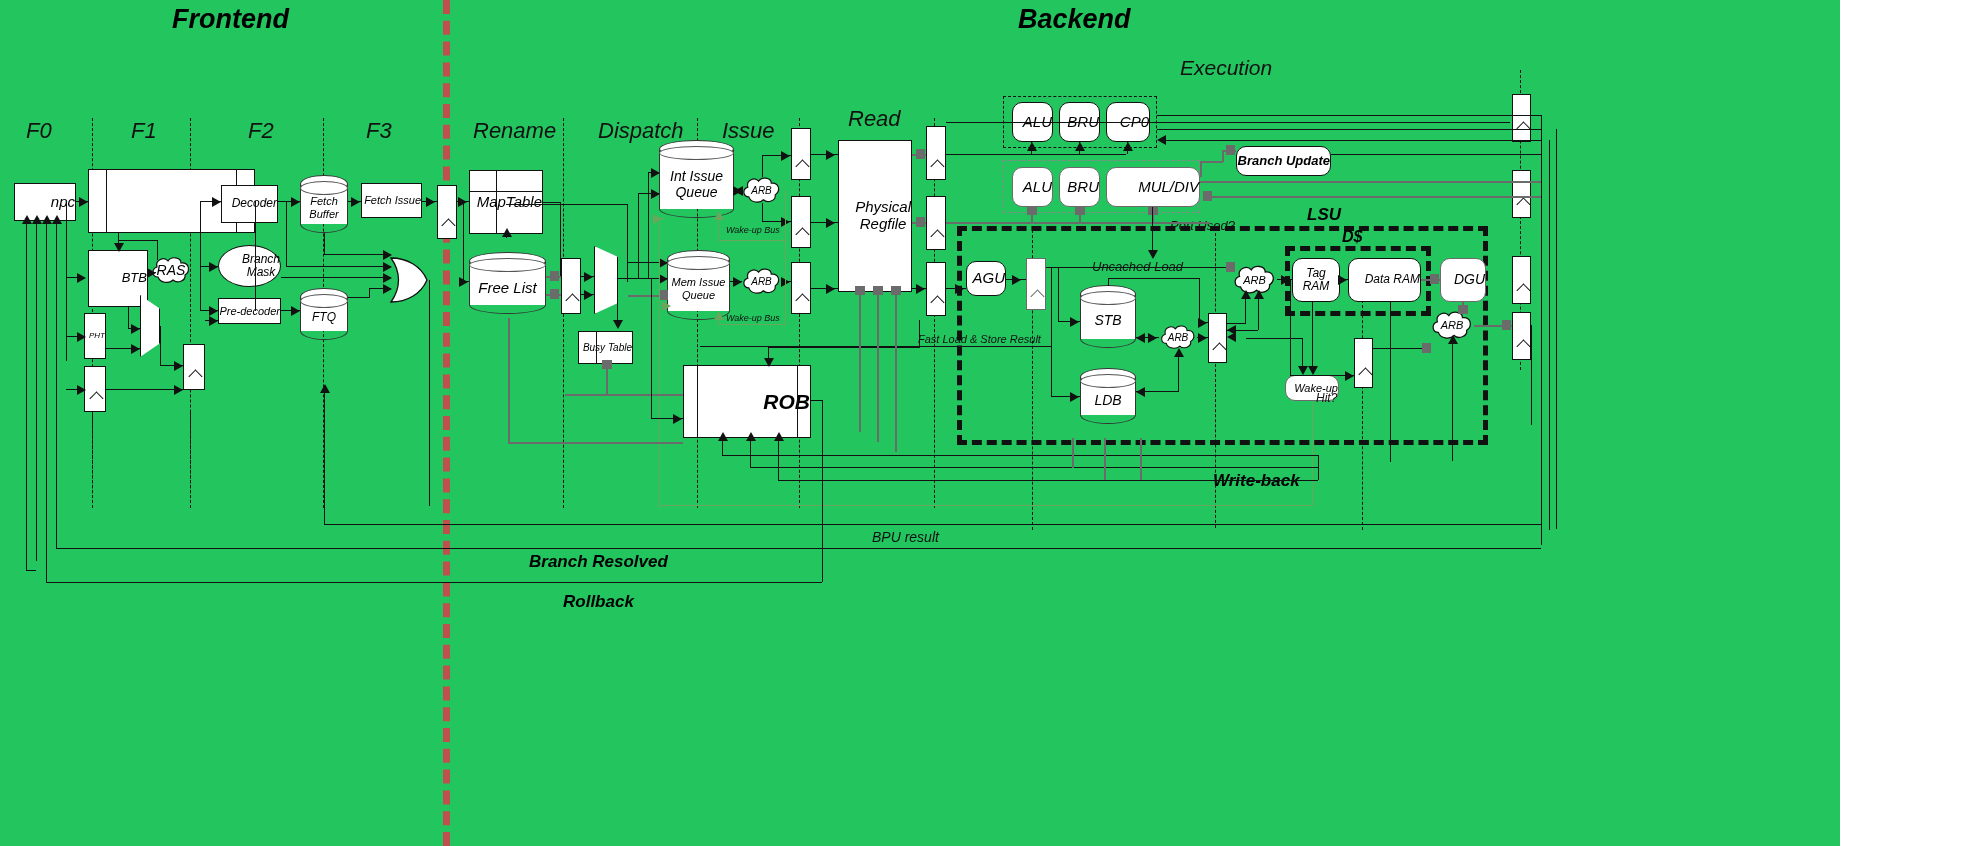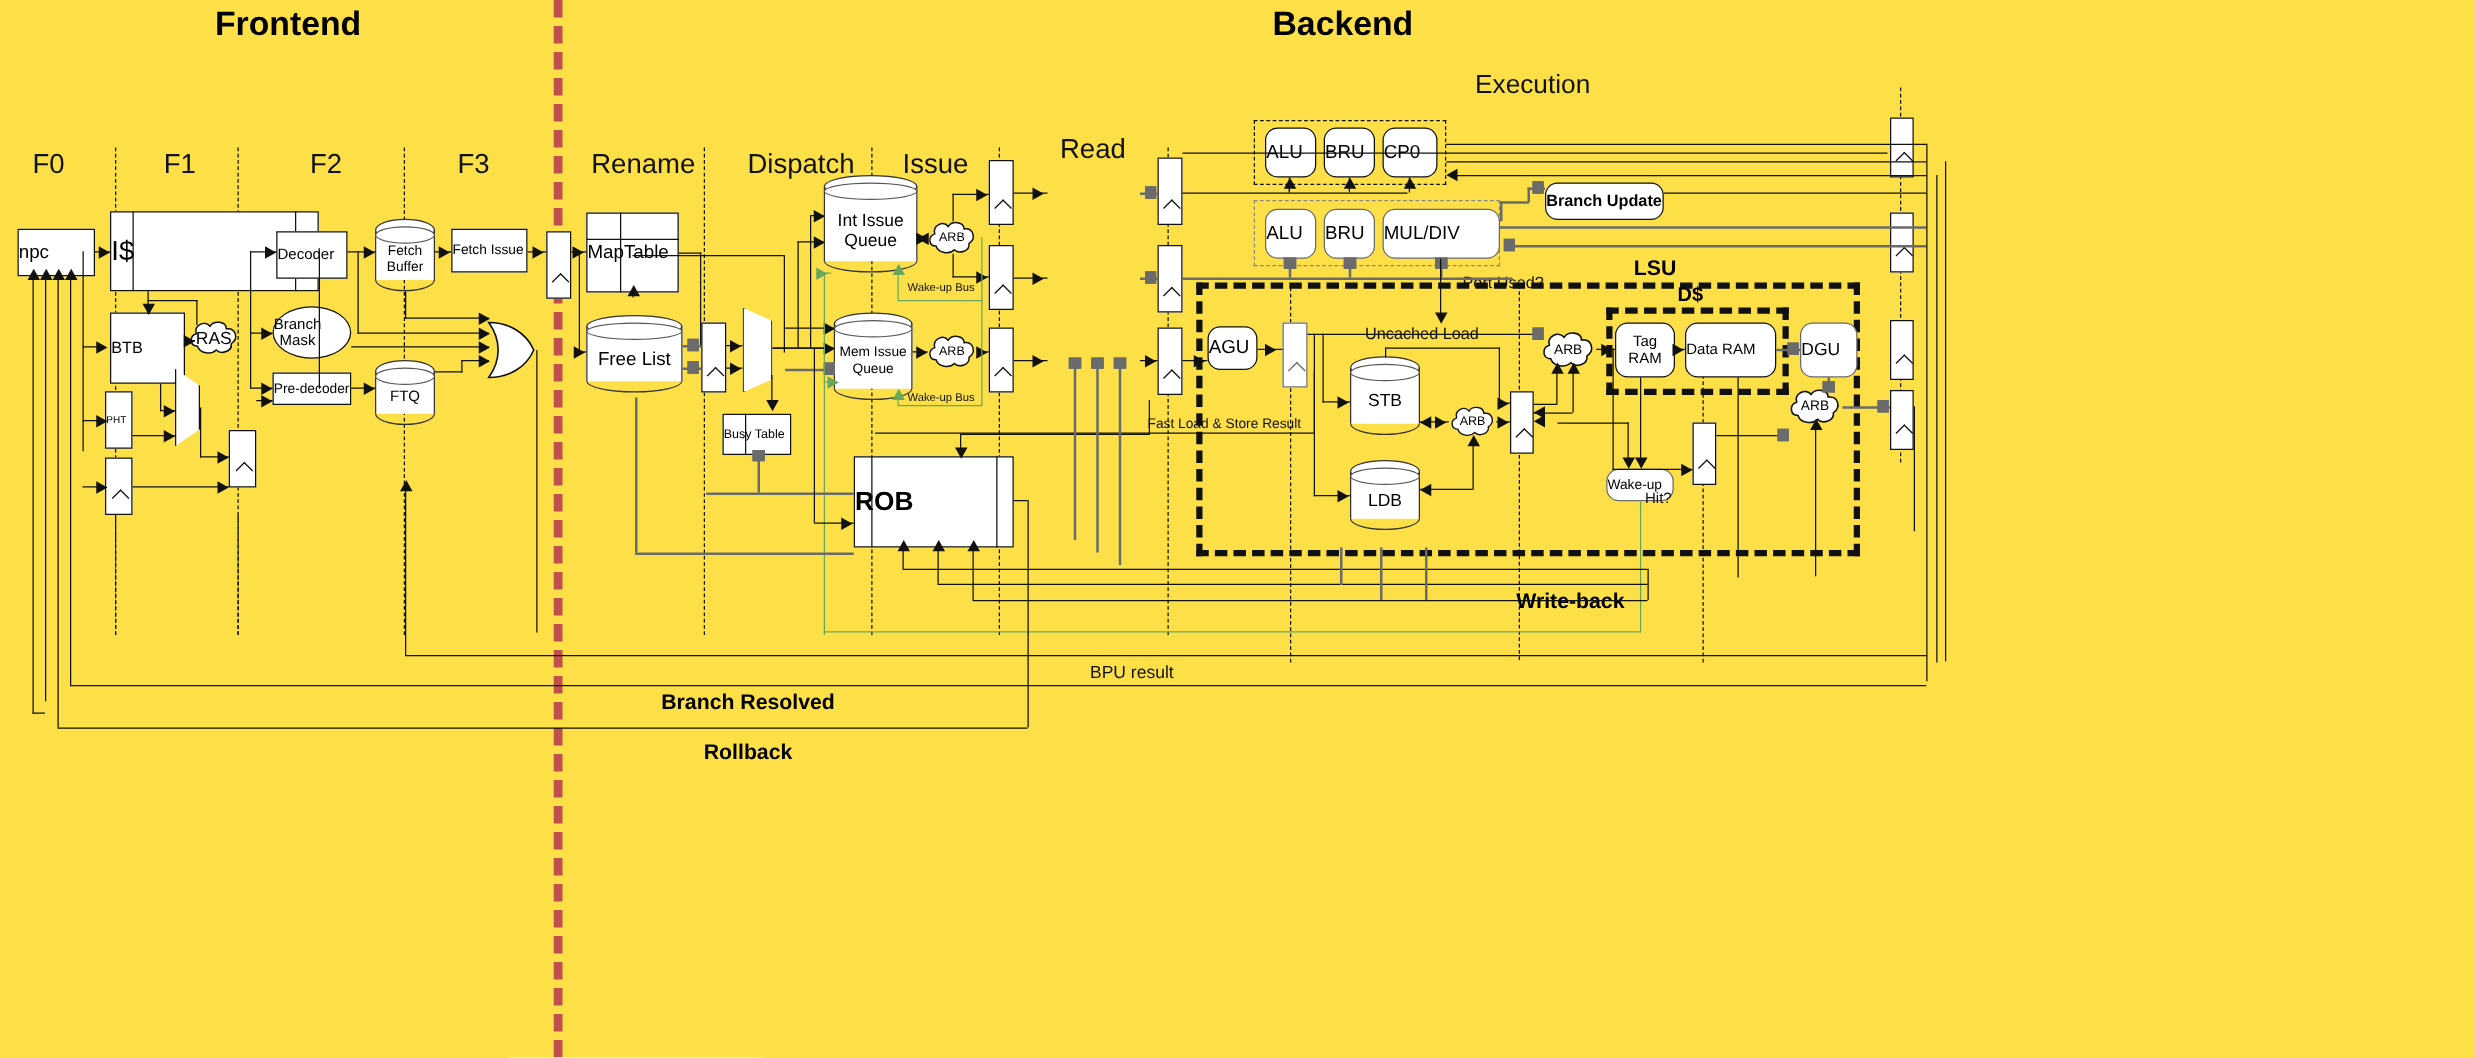--- a/index.html
+++ b/index.html
@@ -1,20 +1,20 @@
 <!DOCTYPE html>
 <html><head>
 <meta charset="utf-8">
 <style>
   html,body{margin:0;padding:0;background:#fff;}
   body{font-family:"Liberation Sans",sans-serif;color:#000;}
-  #canvas{position:relative;width:1980px;height:846px;overflow:hidden;background:#fde047;}
+  #canvas{position:relative;width:1840px;height:846px;overflow:hidden;background:#22c55e;font-style:italic;}
   
   .box{position:absolute;box-sizing:border-box;border:1.4px solid #111;background:#fff;
-       display:flex;align-items:center;justify-content:flex-start;text-align:center;line-height:1.12;}
+       display:flex;align-items:center;justify-content:flex-end;text-align:center;line-height:1.12;}
   .rbox{border-radius:10px;}
   .grayb{border-color:#6b6b6b;}
   .stage-title{position:absolute;font-size:22px;color:#111;white-space:nowrap;}
   .section-title{position:absolute;font-size:27px;font-weight:bold;white-space:nowrap;}
   .bold-lbl{position:absolute;font-size:17px;font-weight:bold;white-space:nowrap;}
   .small-lbl{position:absolute;font-size:11px;white-space:nowrap;color:#111;}
   .mid-lbl{position:absolute;font-size:14px;white-space:nowrap;color:#111;}
   
   .vdash{position:absolute;border-left:1.6px dashed #111;width:0;}
   .reddash{position:absolute;border-left:7px dashed #c0504d;width:0;}
@@ -233,20 +233,24 @@
     <span style="font-size:10px;">ARB</span>
   </div>
 
   <div class="small-lbl" style="left:726px;top:225px;font-size:9px;">Wake-up Bus</div>
   <div class="small-lbl" style="left:726px;top:313px;font-size:9px;">Wake-up Bus</div>
 
   <div class="preg" style="left:791px;top:128px;width:20px;height:52px;"></div>
   <div class="preg" style="left:791px;top:196px;width:20px;height:52px;"></div>
   <div class="preg" style="left:791px;top:262px;width:20px;height:52px;"></div>
 
+  <div class="box" style="left:838px;top:140px;width:74px;height:152px;font-size:15px;">
+    <span style="white-space:pre;">Physical
+Regfile</span>
+  </div>
 
   <div class="preg" style="left:926px;top:126px;width:20px;height:54px;"></div>
   <div class="preg" style="left:926px;top:196px;width:20px;height:54px;"></div>
   <div class="preg" style="left:926px;top:262px;width:20px;height:54px;"></div>
 
   <div class="dashgrp" style="left:1003px;top:96px;width:154px;height:52px;"></div>
   <div class="box rbox" style="left:1012px;top:102px;width:41px;height:40px;font-size:15px;">
     <span>ALU</span>
     </div>
   <div class="box rbox" style="left:1059px;top:102px;width:41px;height:40px;font-size:15px;">

